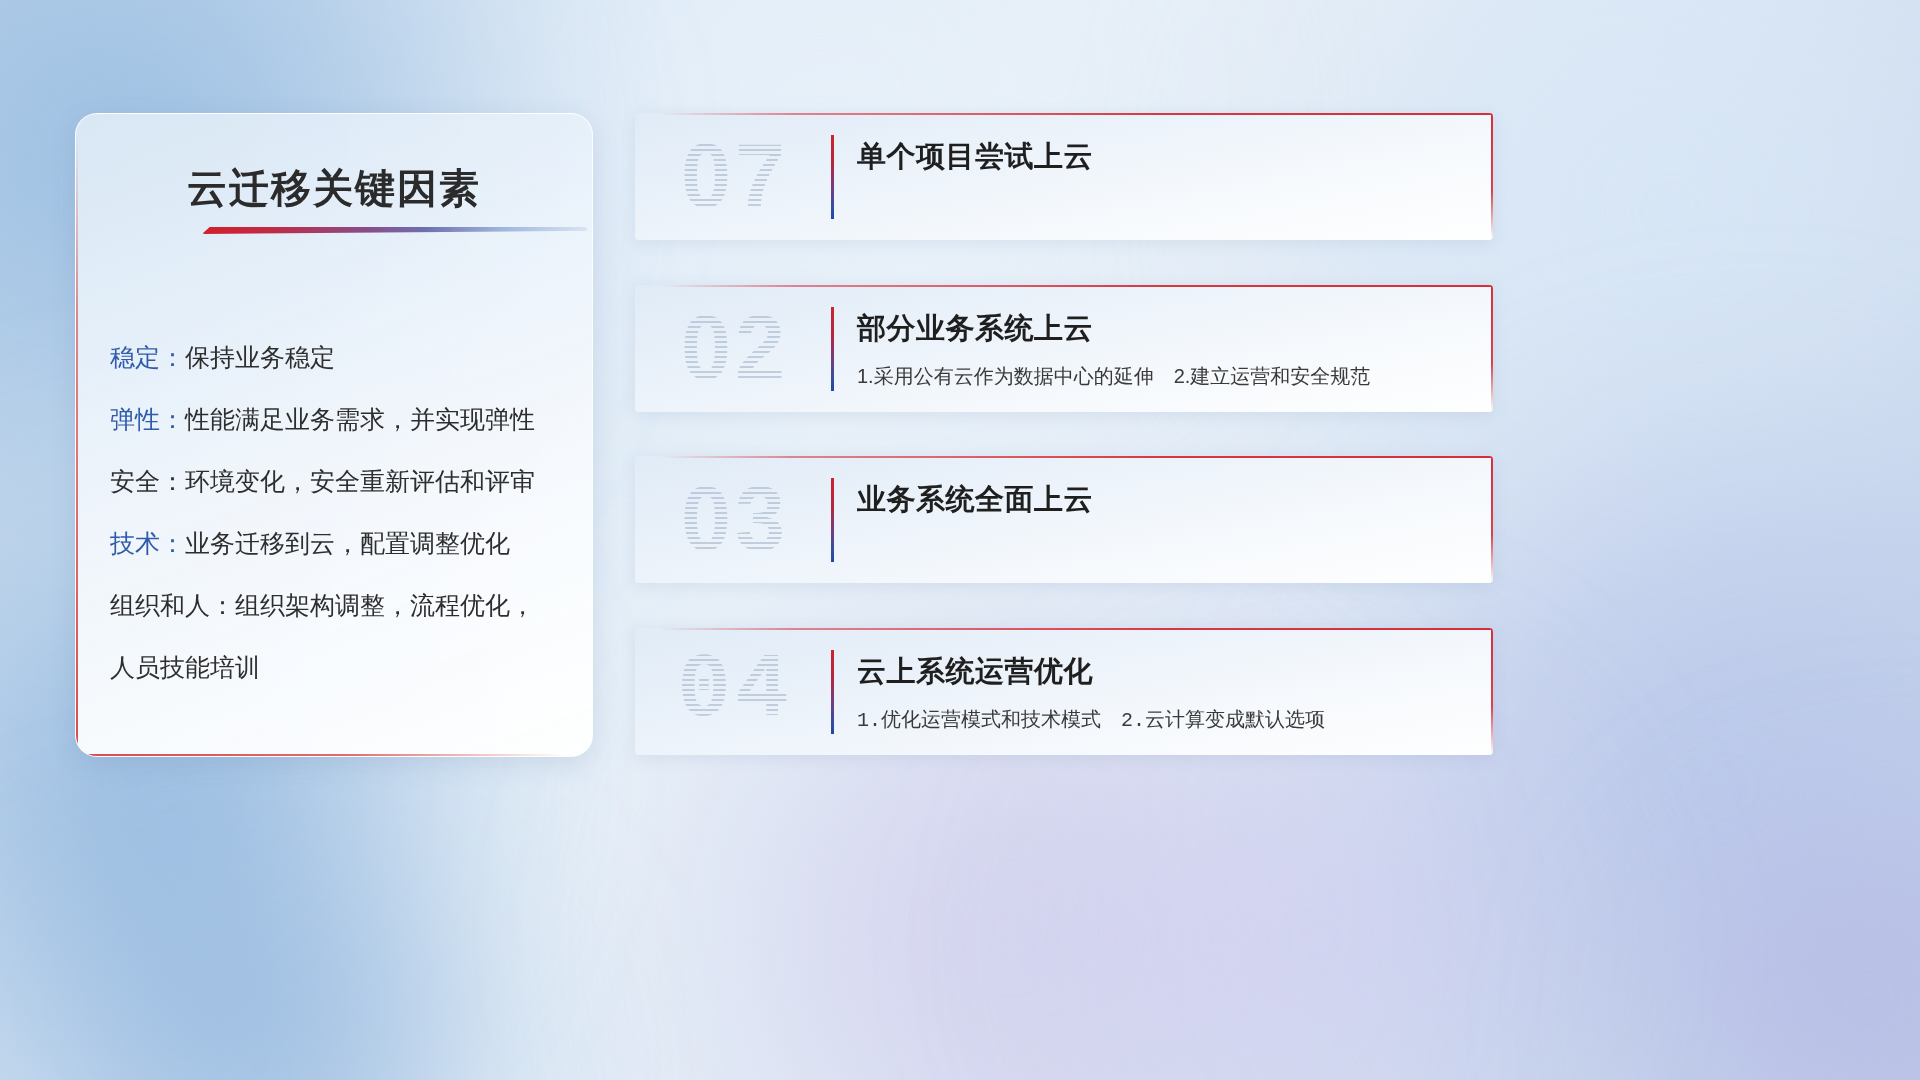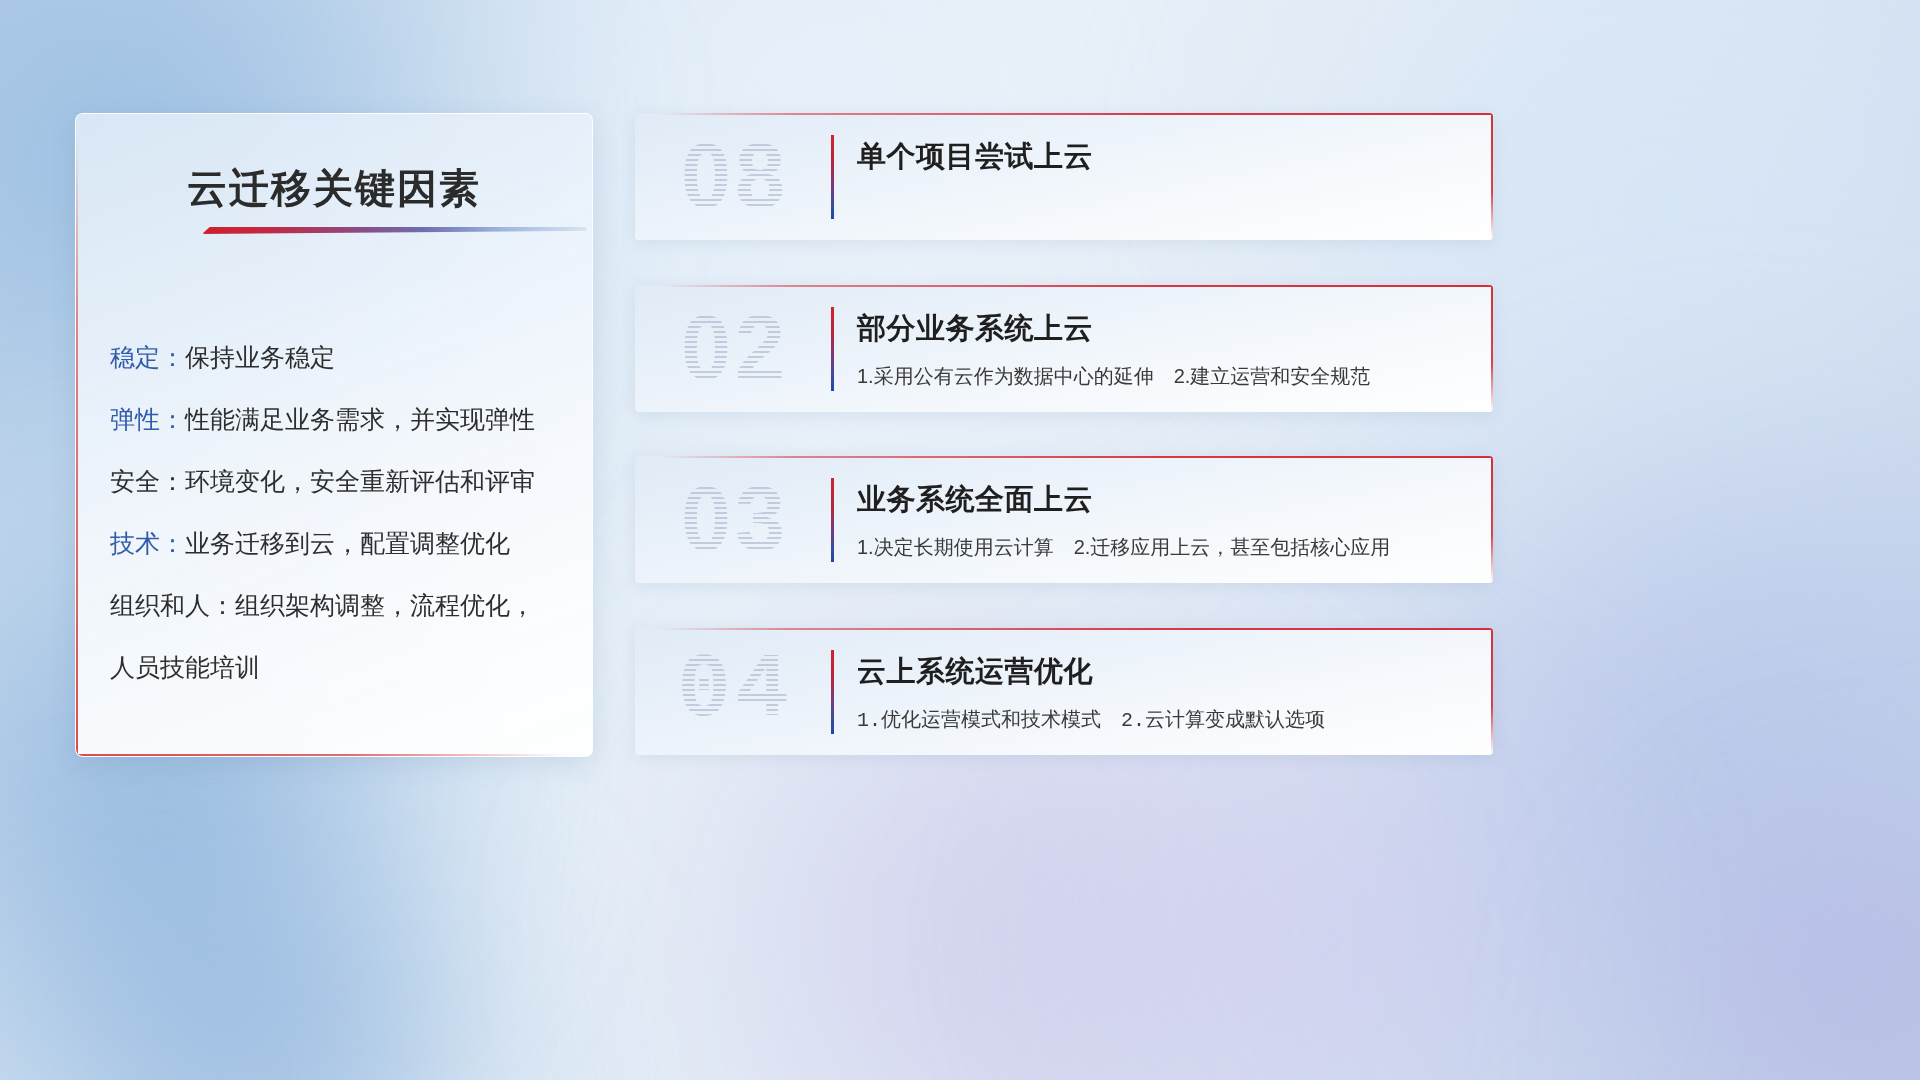--- a/index.html
+++ b/index.html
@@ -40,21 +40,21 @@
   .b7{left:980px;top:660px;width:680px;height:560px;
       background:radial-gradient(circle at 50% 50%,rgba(208,200,240,.55),rgba(208,200,240,0) 70%);}
   .b8{left:-120px;top:880px;width:760px;height:440px;
       background:radial-gradient(circle at 50% 40%,rgba(120,164,214,.70),rgba(120,164,214,0) 70%);}
   .b9{left:1640px;top:820px;width:560px;height:420px;
       background:radial-gradient(circle at 40% 40%,rgba(180,176,226,.65),rgba(180,176,226,0) 70%);}
 
   
   #left-panel{
     position:absolute;left:75px;top:113px;width:516px;height:642px;
-    border-radius:8px;
+    border-radius:22px;
     border:1px solid rgba(255,255,255,.85);
     box-shadow:0 6px 26px rgba(90,120,160,.16);
     background:
       linear-gradient(160deg,
         rgba(221,234,246,.92) 0%,
         rgba(232,241,250,.92) 26%,
         rgba(243,247,252,.94) 52%,
         rgba(250,252,254,.96) 76%,
         rgba(255,255,255,.97) 100%);
     overflow:hidden;
@@ -160,37 +160,36 @@
       <div class="li blue"><span class="k">稳定：</span><span class="v">保持业务稳定</span></div>
       <div class="li blue"><span class="k">弹性：</span><span class="v">性能满足业务需求，并实现弹性</span></div>
       <div class="li dark"><span class="k">安全：</span><span class="v">环境变化，安全重新评估和评审</span></div>
       <div class="li blue"><span class="k">技术：</span><span class="v">业务迁移到云，配置调整优化</span></div>
       <div class="li dark"><span class="k">组织和人：</span><span class="v">组织架构调整，流程优化，</span></div>
       <div class="li dark"><span class="k"></span><span class="v">人员技能培训</span></div>
     </div>
 </div>
 
 <div class="card" id="card-0">
-  <div class="card-num">08</div>
+  <div class="card-num">07</div>
   <div class="card-divider"></div>
   <div class="card-title">单个项目尝试上云</div>
 </div>
 
 <div class="card" id="card-1">
   <div class="card-num">02</div>
   <div class="card-divider"></div>
   <div class="card-title">部分业务系统上云</div>
   <div class="card-sub">1.采用公有云作为数据中心的延伸　2.建立运营和安全规范</div>
 </div>
 
 <div class="card" id="card-2">
   <div class="card-num">03</div>
   <div class="card-divider"></div>
   <div class="card-title">业务系统全面上云</div>
-  <div class="card-sub">1.决定长期使用云计算　2.迁移应用上云，甚至包括核心应用</div>
 </div>
 
 <div class="card" id="card-3">
   <div class="card-num">04</div>
   <div class="card-divider"></div>
   <div class="card-title">云上系统运营优化</div>
   <div class="card-sub">1.优化运营模式和技术模式　2.云计算变成默认选项</div>
 </div>
 
 </body></html>

